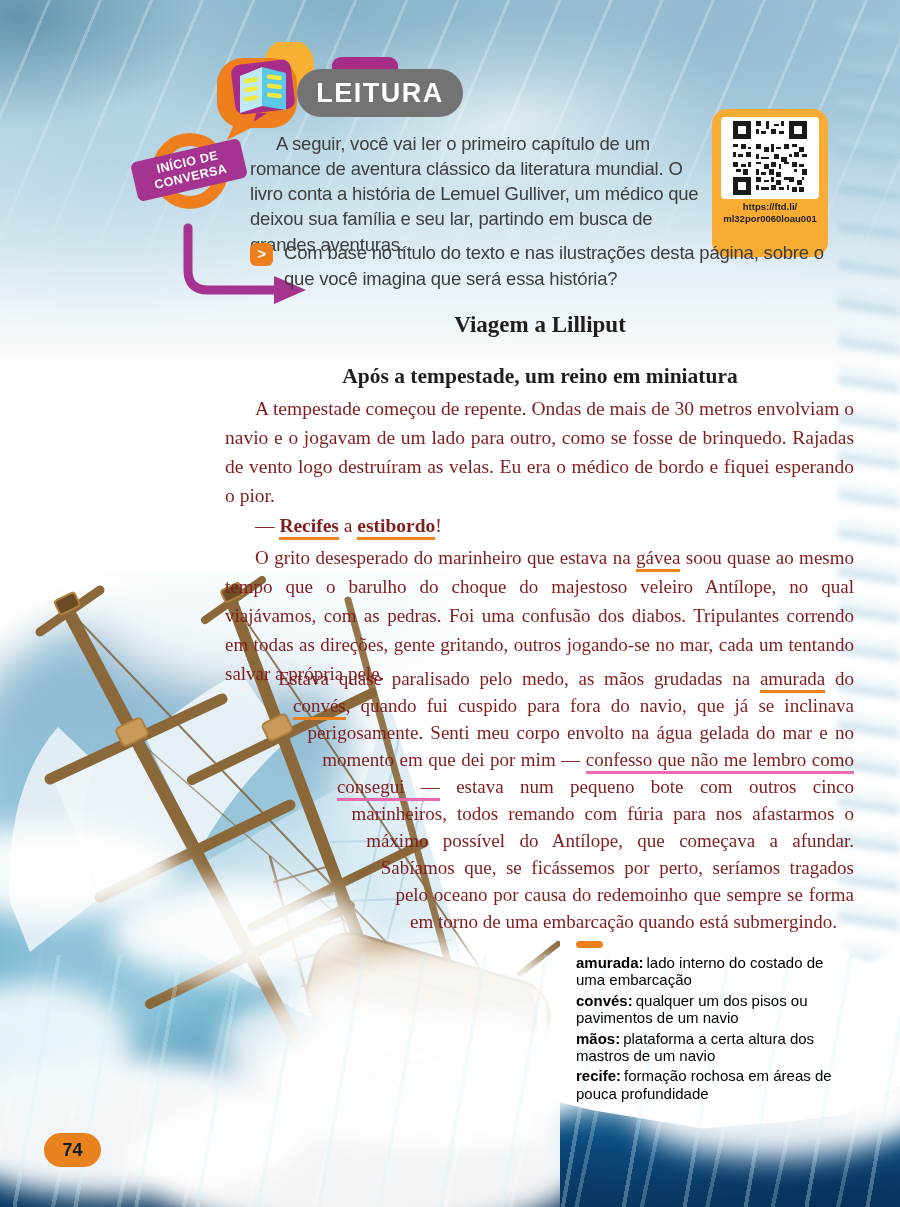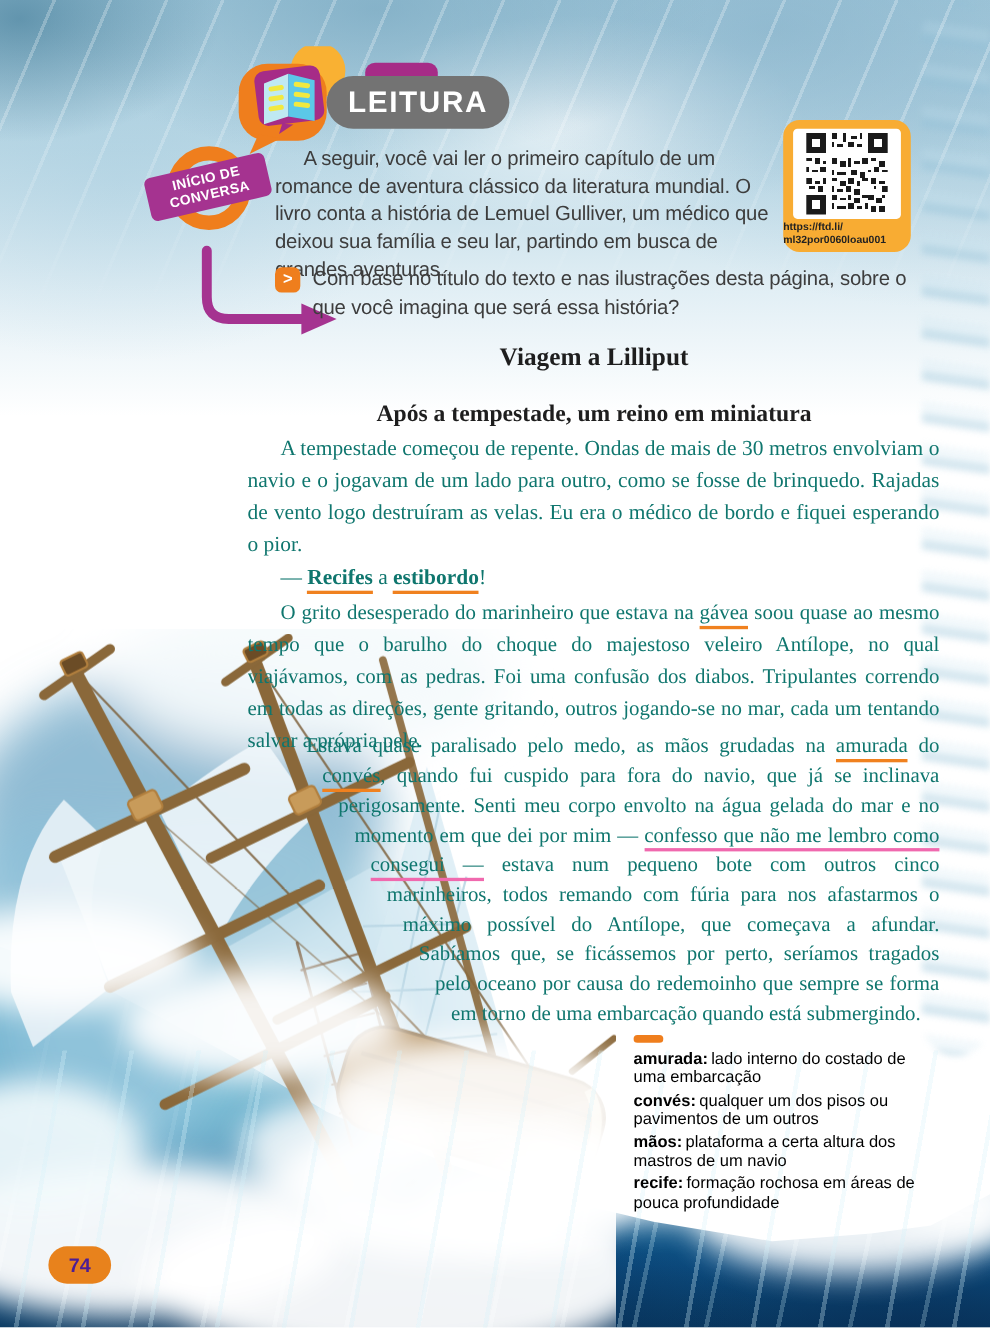--- a/index.html
+++ b/index.html
@@ -87,37 +87,37 @@
     font-weight:bold; font-size:12.5px; line-height:1.18; text-align:center;
     padding:5px 6px; border-radius:6px; letter-spacing:.4px;
   }
   .conversa-arrow { position:absolute; left:170px; top:222px; width:150px; height:92px; z-index:6; }
   
   .intro {
     position:absolute; left:250px; top:131px; width:466px; z-index:6;
     font-size:18.5px; line-height:1.36; color:#3d3d3d; text-indent:26px; letter-spacing:-.2px;
   }
   .qr {
-    position:absolute; left:712px; top:109px; width:116px; height:120px; z-index:6;
-    background:#f8ac33; border-radius:15px; padding-top:8px; 
+    position:absolute; left:712px; top:109px; width:116px; height:148px; z-index:6;
+    background:#f8ac33; border-radius:15px; padding-top:8px; text-align:center;
   }
   .qr-white { width:98px; height:82px; margin:0 auto; background:#fff; border-radius:4px;
               display:flex; align-items:center; justify-content:center; }
   .qr-caption { font-size:9.5px; line-height:1.25; color:#222; font-weight:bold; margin-top:2px; }
   .question {
     position:absolute; left:250px; top:240px; width:586px; z-index:6;
     padding-left:34px; font-size:18.5px; line-height:1.38; color:#3d3d3d; letter-spacing:-.2px;
   }
   .q-bullet {
     position:absolute; left:0; top:3px; width:23px; height:23px;
     background:#ef7e1d; border-radius:6px; color:#fff; font-weight:bold; font-size:15px;
     display:flex; align-items:center; justify-content:center;
   }
   
-  .serif { font-family:"Liberation Serif", serif; color:#0f766e; }
+  .serif { font-family:"Liberation Serif", serif; color:#7f1d1d; }
   .story-title    { position:absolute; left:225px; top:312px; width:630px; z-index:6;
                     text-align:center; font-weight:bold; font-size:23px; color:#1e1e1e; }
   .story-subtitle { position:absolute; left:225px; top:364px; width:630px; z-index:6;
                     text-align:center; font-weight:bold; font-size:21.5px; color:#1e1e1e; }
   .p1 { position:absolute; left:225px; top:394px; width:629px; z-index:6;
         font-size:19.5px; line-height:29px; text-align:justify; text-indent:30px; }
   .p-dialogue { position:absolute; left:225px; top:511px; width:629px; z-index:6;
         font-size:19.5px; line-height:29px; text-indent:30px; }
   .p3 { position:absolute; left:225px; top:543px; width:629px; z-index:6;
         font-size:19px; line-height:29px; text-align:justify; text-indent:30px; }
@@ -132,21 +132,21 @@
   .glossary-rule { position:absolute; left:576px; top:941px; width:27px; height:7px;
                    background:#ef7e1d; border-radius:4px; z-index:6; }
   .glossary { position:absolute; left:576px; top:954px; width:264px; z-index:6;
               font-size:15px; line-height:1.16; color:#000000; }
   .glossary p { margin-bottom:3px; }
   .g-term { font-weight:bold; }
   .g-def  { margin-left:3px; }
   
   .page-pill { position:absolute; left:44px; top:1133px; width:57px; height:34px; z-index:6;
                background:#e8821c; border-radius:17px; display:flex; align-items:center;
-               justify-content:center; color:#4c1d95; font-weight:bold; font-size:18px; }
+               justify-content:center; color:#0f172a; font-weight:bold; font-size:18px; }
 </style>
 </head>
 <body>
 
 <div class="page">
 
   <div class="bg-top"></div>
   <div class="bg-right"></div>
   <div class="ocean"></div>
 
@@ -372,21 +372,21 @@
 
   <p class="p-dialogue serif"><span>— </span><strong class="u-orange">Recifes</strong><span> a </span><strong class="u-orange">estibordo</strong><span>!</span></p>
 
   <p class="p3 serif"><span>O grito desesperado do marinheiro que estava na </span><span class="u-orange">gávea</span><span> soou quase ao mesmo tempo que o barulho do choque do majestoso veleiro Antílope, no qual viajávamos, com as pedras. Foi uma confusão dos diabos. Tripulantes correndo em todas as direções, gente gritando, outros jogando-se no mar, cada um tentando salvar a própria pele.</span></p>
 
   <p class="p4 serif"><span class="diag"></span><span>Estava quase paralisado pelo medo, as mãos grudadas na </span><span class="u-orange">amurada</span><span> do </span><span class="u-orange">convés</span><span>, quando fui cuspido para fora do navio, que já se inclinava perigosamente. Senti meu corpo envolto na água gelada do mar e no momento em que dei por mim — </span><span class="u-pink">confesso que não me lembro como consegui —</span><span> estava num pequeno bote com outros cinco marinheiros, todos remando com fúria para nos afastarmos o máximo possível do Antílope, que começava a afundar. Sabíamos que, se ficássemos por perto, seríamos tragados pelo oceano por causa do redemoinho que sempre se forma em torno de uma embarcação quando está submergindo.</span></p>
 
   <div class="glossary-rule"></div>
   <div class="glossary">
     <p><span class="g-term">amurada:</span><span class="g-def">lado interno do costado de uma embarcação</span></p>
-    <p><span class="g-term">convés:</span><span class="g-def">qualquer um dos pisos ou pavimentos de um outros</span></p>
+    <p><span class="g-term">convés:</span><span class="g-def">qualquer um dos pisos ou pavimentos de um navio</span></p>
     <p><span class="g-term">mãos:</span><span class="g-def">plataforma a certa altura dos mastros de um navio</span></p>
     <p><span class="g-term">recife:</span><span class="g-def">formação rochosa em áreas de pouca profundidade</span></p>
   </div>
 
   <div class="page-pill">
     <span>74</span>
   </div>
 
 </div>
 

